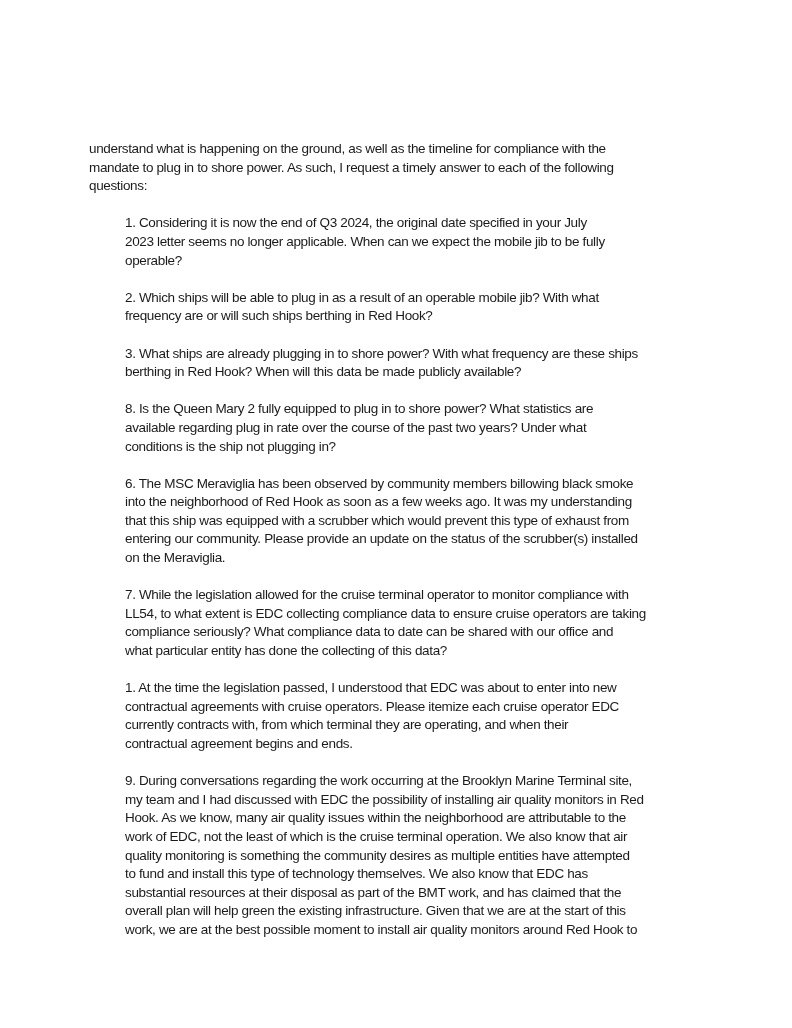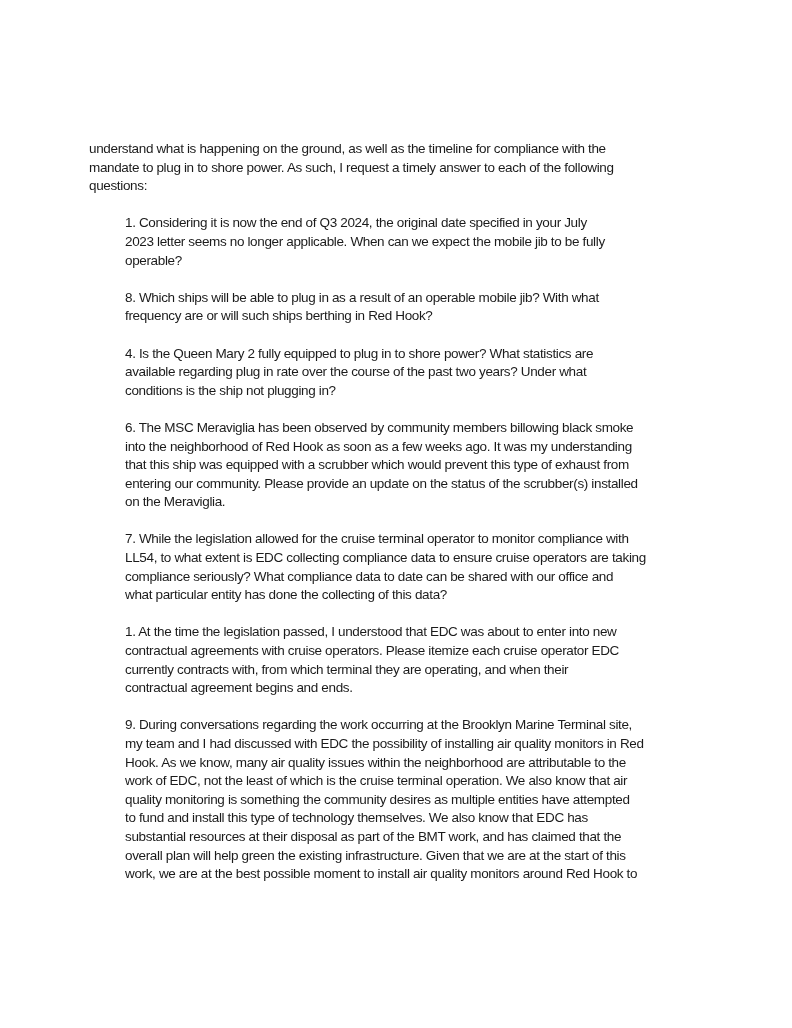--- a/index.html
+++ b/index.html
@@ -35,25 +35,27 @@
 
 <div class="page">
   <p class="para intro">understand what is happening on the ground, as well as the timeline for compliance with the
 mandate to plug in to shore power. As such, I request a timely answer to each of the following
 questions:</p>
 
   <p class="para question">1. Considering it is now the end of Q3 2024, the original date specified in your July
 2023 letter seems no longer applicable. When can we expect the mobile jib to be fully
 operable?</p>
 
-  <p class="para question">8. Which ships will be able to plug in as a result of an operable mobile jib? With what
+  <p class="para question">2. Which ships will be able to plug in as a result of an operable mobile jib? With what
 frequency are or will such ships berthing in Red Hook?</p>
 
+  <p class="para question">3. What ships are already plugging in to shore power? With what frequency are these ships
+berthing in Red Hook? When will this data be made publicly available?</p>
 
-  <p class="para question">4. Is the Queen Mary 2 fully equipped to plug in to shore power? What statistics are
+  <p class="para question">8. Is the Queen Mary 2 fully equipped to plug in to shore power? What statistics are
 available regarding plug in rate over the course of the past two years? Under what
 conditions is the ship not plugging in?</p>
 
 
   <p class="para question">6. The MSC Meraviglia has been observed by community members billowing black smoke
 into the neighborhood of Red Hook as soon as a few weeks ago. It was my understanding
 that this ship was equipped with a scrubber which would prevent this type of exhaust from
 entering our community. Please provide an update on the status of the scrubber(s) installed
 on the Meraviglia.</p>
 

